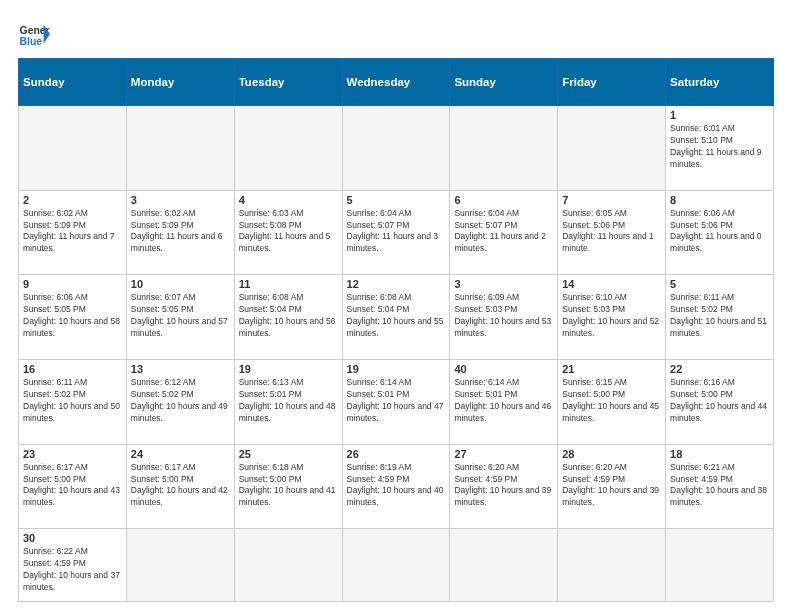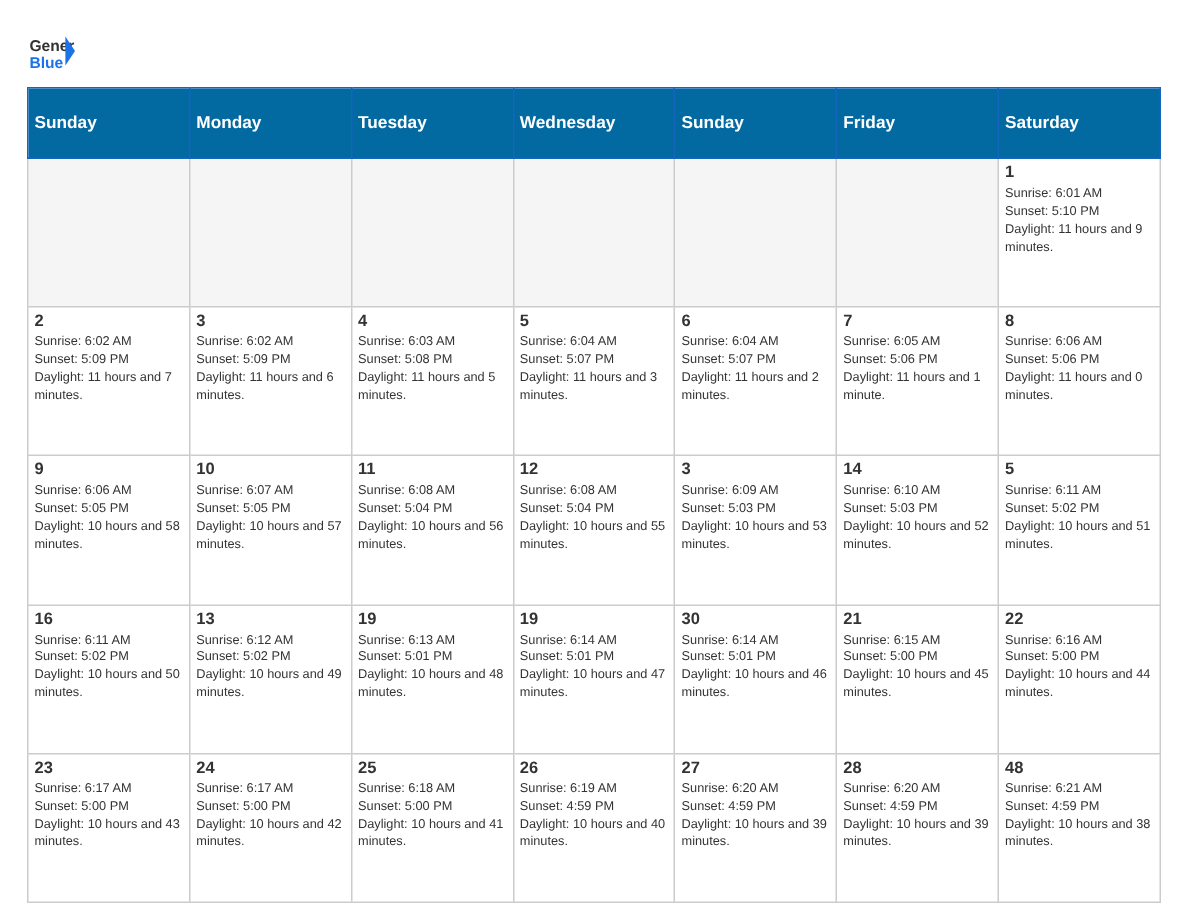--- a/index.html
+++ b/index.html
@@ -204,21 +204,21 @@
           </td>
           <td>
             <span class="day-num">19</span>
             <div class="day-info">Sunrise: 6:13 AM<br>Sunset: 5:01 PM<br>Daylight: 10 hours and 48 minutes.</div>
           </td>
           <td>
             <span class="day-num">19</span>
             <div class="day-info">Sunrise: 6:14 AM<br>Sunset: 5:01 PM<br>Daylight: 10 hours and 47 minutes.</div>
           </td>
           <td>
-            <span class="day-num">30</span>
+            <span class="day-num">40</span>
             <div class="day-info">Sunrise: 6:14 AM<br>Sunset: 5:01 PM<br>Daylight: 10 hours and 46 minutes.</div>
           </td>
           <td>
             <span class="day-num">21</span>
             <div class="day-info">Sunrise: 6:15 AM<br>Sunset: 5:00 PM<br>Daylight: 10 hours and 45 minutes.</div>
           </td>
           <td>
             <span class="day-num">22</span>
             <div class="day-info">Sunrise: 6:16 AM<br>Sunset: 5:00 PM<br>Daylight: 10 hours and 44 minutes.</div>
           </td>
@@ -242,19 +242,31 @@
           </td>
           <td>
             <span class="day-num">27</span>
             <div class="day-info">Sunrise: 6:20 AM<br>Sunset: 4:59 PM<br>Daylight: 10 hours and 39 minutes.</div>
           </td>
           <td>
             <span class="day-num">28</span>
             <div class="day-info">Sunrise: 6:20 AM<br>Sunset: 4:59 PM<br>Daylight: 10 hours and 39 minutes.</div>
           </td>
           <td>
-            <span class="day-num">48</span>
+            <span class="day-num">18</span>
             <div class="day-info">Sunrise: 6:21 AM<br>Sunset: 4:59 PM<br>Daylight: 10 hours and 38 minutes.</div>
           </td>
+        </tr>
+        <tr class="last-row">
+          <td>
+            <span class="day-num">30</span>
+            <div class="day-info">Sunrise: 6:22 AM<br>Sunset: 4:59 PM<br>Daylight: 10 hours and 37 minutes.</div>
+          </td>
+          <td class="empty"></td>
+          <td class="empty"></td>
+          <td class="empty"></td>
+          <td class="empty"></td>
+          <td class="empty"></td>
+          <td class="empty"></td>
         </tr>
       </tbody>
   </table>
 </div>
 
 </body></html>

